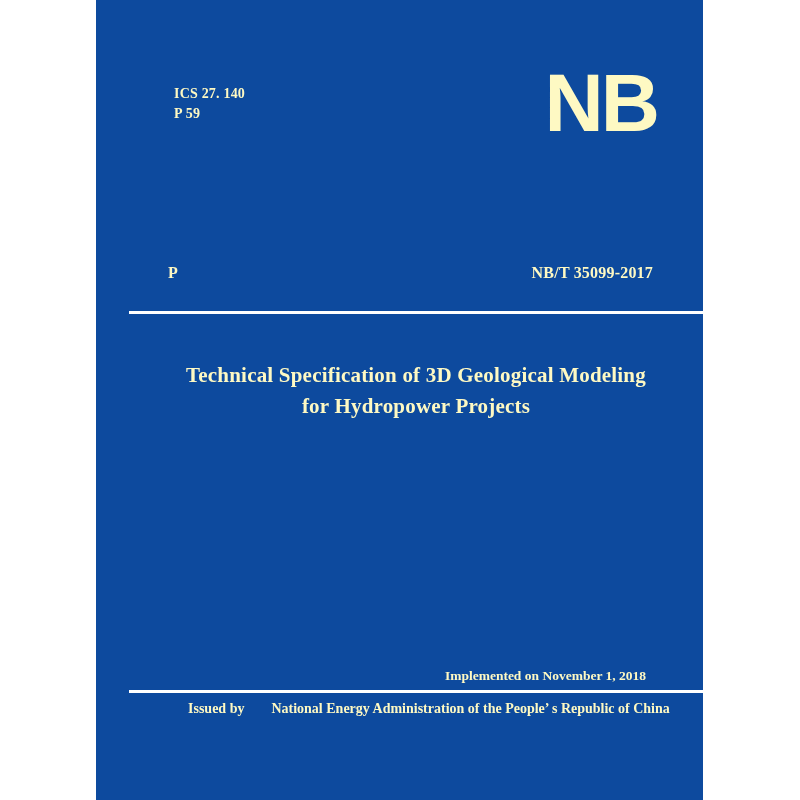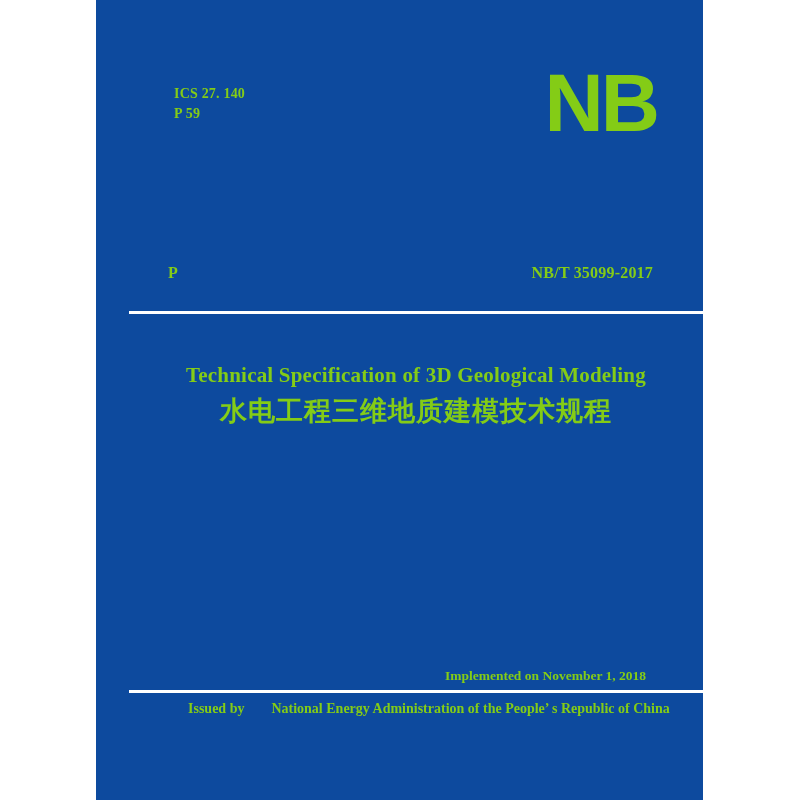--- a/index.html
+++ b/index.html
@@ -7,21 +7,21 @@
     width:800px;height:800px;position:relative;
     background:#ffffff;
     font-family:"Liberation Serif","DejaVu Serif",serif;
     overflow:hidden;
   }
   .page{position:absolute;inset:0;background:#ffffff;}
   .cover{
     position:absolute;top:0;bottom:0;left:96px;width:607px;
     background:#0d4a9e;color:#ffffff;
   }
-  .cover *{color:#84cc16;}
+  .cover *{color:#fef9c3;}
   
   .meta{
     position:absolute;top:84px;left:78px;
     font-weight:bold;font-size:14px;line-height:20px;
     letter-spacing:0.2px;white-space:nowrap;
   }
   
   .logo{
     position:absolute;top:62px;right:46px;
     font-family:"Liberation Sans","DejaVu Sans",sans-serif;
@@ -76,21 +76,21 @@
 
     <div class="designation">
       <span class="desig-left">P</span>
       <span class="desig-right">NB/T 35099-2017</span>
     </div>
 
     <div class="rule rule-top"></div>
 
     <div class="title-block">
       <div class="title-en">Technical Specification of 3D Geological Modeling</div>
-      <div class="title-cn">水电工程三维地质建模技术规程</div>
+      <div class="title-en">for Hydropower Projects</div>
     </div>
 
     <div class="dates-row">
       <span class="date-implemented">Implemented on November 1, 2018</span>
     </div>
 
     <div class="rule rule-bottom"></div>
 
     <div class="issuedby-row">
       <span class="issuedby-label">Issued by</span><span>National Energy Administration of the People’ s Republic of China</span>

